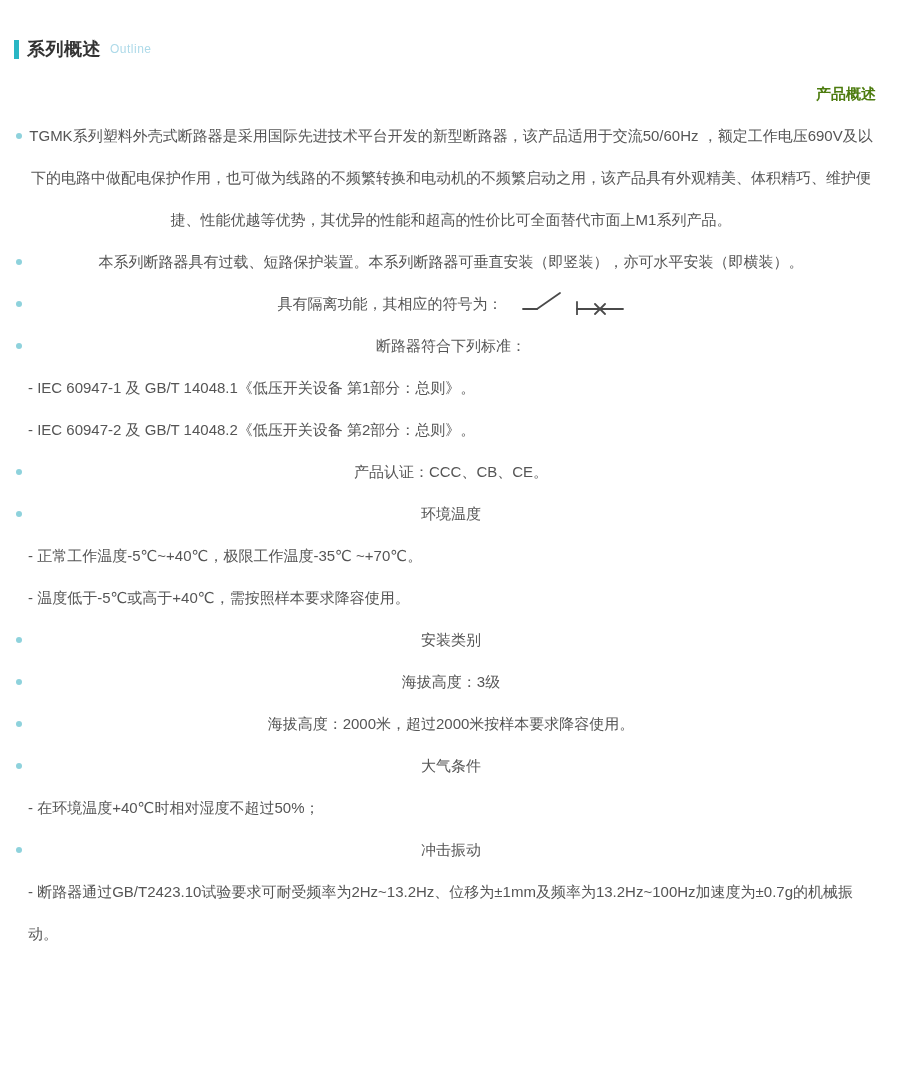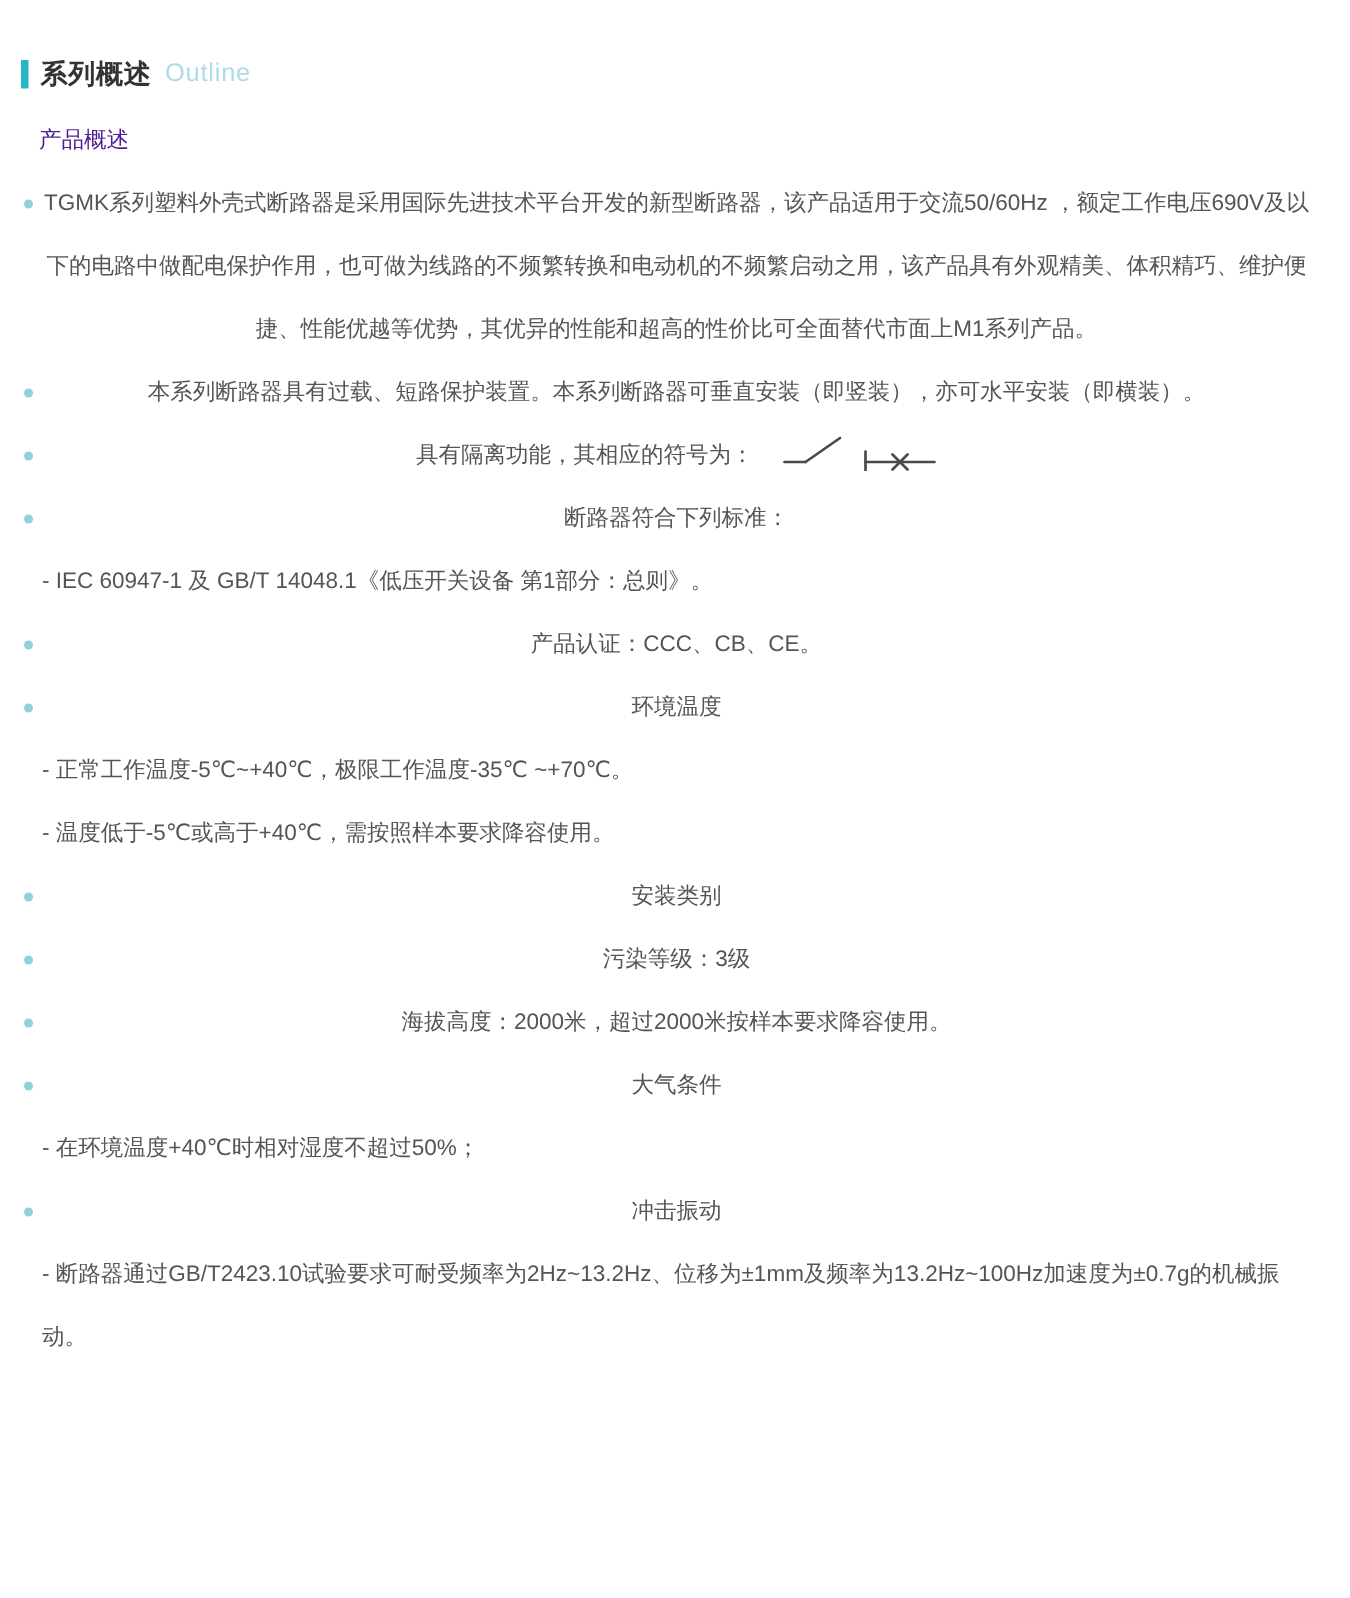--- a/index.html
+++ b/index.html
@@ -28,38 +28,39 @@
     height: 19px;
     margin-right: 8px;
     flex: 0 0 auto;
   }
   .title-cn {
     font-size: 18px;
     font-weight: bold;
     letter-spacing: 0.5px;
   }
   .title-en {
-    font-size: 17px;
+    font-size: 12px;
     margin-left: 9px;
     letter-spacing: 0.5px;
   }
   
   .content {
     margin-top: 13px;
   }
   .item {
     position: relative;
     font-size: 15px;
     line-height: 42px;
     color: #555555;
   }
   .item.section {
     padding-left: 12px;
-    font-weight: normal;
-    color: #4c1d95;
+    font-weight: bold;
+    color: #4d7c0f;
+    text-align: right;
   }
   .item.bullet, .item.bullet_symbol {
     padding-left: 12px;
     text-align: center;
   }
   .item.sub {
     padding-left: 14px;
   }
   .dot {
     position: absolute;
@@ -100,26 +101,27 @@
         <path d="M56 13 L56 26"></path>
         <path d="M56 20 L102 20"></path>
         <path d="M74 15 L84 25"></path>
         <path d="M84 15 L74 25"></path>
       </g>
     </svg>
   </span>
 </div>
       <div class="item bullet"><span class="dot" style="background: rgb(142, 210, 220);"></span><span>断路器符合下列标准：</span></div>
       <div class="item sub"><span>- IEC 60947-1 及 GB/T 14048.1《低压开关设备 第1部分：总则》。</span></div>
+      <div class="item sub"><span>- IEC 60947-2 及 GB/T 14048.2《低压开关设备 第2部分：总则》。</span></div>
       <div class="item bullet"><span class="dot" style="background: rgb(142, 210, 220);"></span><span>产品认证：CCC、CB、CE。</span></div>
       <div class="item bullet"><span class="dot" style="background: rgb(142, 210, 220);"></span><span>环境温度</span></div>
       <div class="item sub"><span>- 正常工作温度-5℃~+40℃，极限工作温度-35℃ ~+70℃。</span></div>
       <div class="item sub"><span>- 温度低于-5℃或高于+40℃，需按照样本要求降容使用。</span></div>
       <div class="item bullet"><span class="dot" style="background: rgb(142, 210, 220);"></span><span>安装类别</span></div>
-      <div class="item bullet"><span class="dot" style="background: rgb(142, 210, 220);"></span><span>污染等级：3级</span></div>
+      <div class="item bullet"><span class="dot" style="background: rgb(142, 210, 220);"></span><span>海拔高度：3级</span></div>
       <div class="item bullet"><span class="dot" style="background: rgb(142, 210, 220);"></span><span>海拔高度：2000米，超过2000米按样本要求降容使用。</span></div>
       <div class="item bullet"><span class="dot" style="background: rgb(142, 210, 220);"></span><span>大气条件</span></div>
       <div class="item sub"><span>- 在环境温度+40℃时相对湿度不超过50%；</span></div>
       <div class="item bullet"><span class="dot" style="background: rgb(142, 210, 220);"></span><span>冲击振动</span></div>
       <div class="item sub"><span>- 断路器通过GB/T2423.10试验要求可耐受频率为2Hz~13.2Hz、位移为±1mm及频率为13.2Hz~100Hz加速度为±0.7g的机械振动。</span></div>
     </div>
 
 </div>
 
 </body></html>

